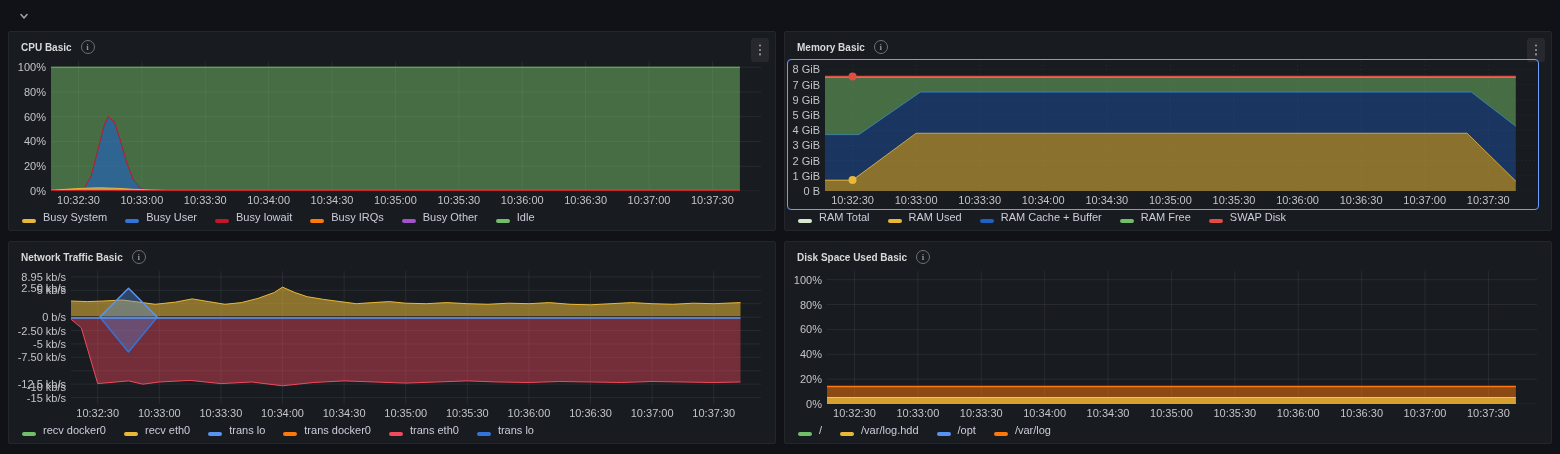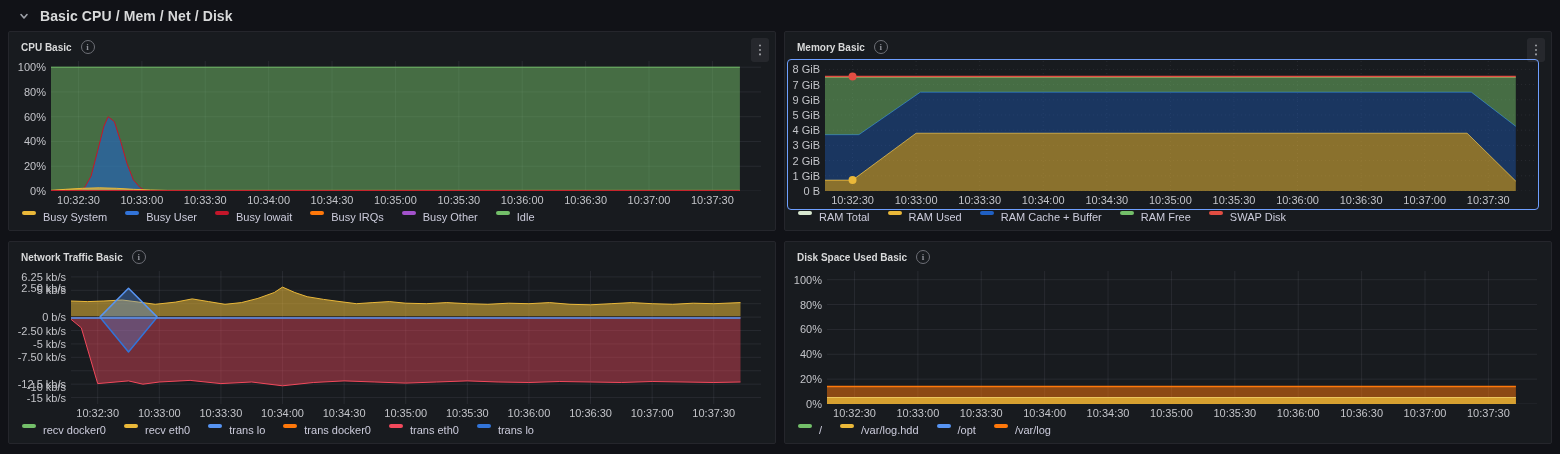--- a/index.html
+++ b/index.html
@@ -37,33 +37,32 @@
   .chart-wrap { flex:1 1 auto; display:flex; flex-direction:column; margin:3px 14px 0 4px; min-height:0; }
   .chart-wrap.focused { outline:1px solid #6e9fff; outline-offset:1px; border-radius:2px; }
   .chart-main { flex:1 1 auto; display:flex; min-height:0; }
   .ylabels { position:relative; flex:0 0 auto; }
   .ylabels span { position:absolute; right:5px; font-size:11px; color:#c3c4c9; white-space:nowrap; }
   .plot { flex:1 1 auto; position:relative; min-width:0; }
   .plot svg { position:absolute; inset:0; display:block; }
   .xlabels { height:17px; flex:0 0 17px; position:relative; }
   .xlabels span { position:absolute; top:3px; transform:translateX(-50%); font-size:11px; color:#c3c4c9; white-space:nowrap; }
   .legend { height:22px; flex:0 0 22px; display:flex; align-items:center; gap:18px; padding:0 8px 5px 13px; overflow:hidden; }
-  .legend-item { display:flex; align-items:flex-start; gap:7px; font-size:11px; color:#ccccdc; cursor:pointer; white-space:nowrap; }
+  .legend-item { display:flex; align-items:flex-end; gap:7px; font-size:11px; color:#ccccdc; cursor:pointer; white-space:nowrap; }
   .swatch { width:14px; height:4px; border-radius:2px; flex:0 0 14px; }
 </style>
 </head>
 <body>
 
 <header class="row-header">
   <span class="row-chevron">
     <svg width="12" height="12" viewBox="0 0 12 12" fill="none">
         <path d="M3 4.5 L6 8 L9 4.5" stroke="#9da0a8" stroke-width="1.6" stroke-linecap="round" stroke-linejoin="round"></path>
       </svg>
   </span>
-  <span class="row-title">Basic CPU / Mem / Net / Disk</span>
 </header>
 
 <main class="panels">
 
   <section class="panel">
     <div class="panel-header">
       <span class="panel-title">CPU Basic</span>
       <span class="info-icon">i</span>
     </div>
     <span class="kebab">⋮</span>
@@ -240,21 +239,21 @@
   </section>
 
   <section class="panel">
     <div class="panel-header">
       <span class="panel-title">Network Traffic Basic</span>
       <span class="info-icon">i</span>
     </div>
     <div class="chart-wrap">
       <div class="chart-main">
           <div class="ylabels" style="width: 58px;">
-            <span style="top: -0.100806px;">6.25 kb/s</span>
+            <span style="top: -0.100806px;">8.95 kb/s</span>
             <span style="top: 13.3065px;">5 kb/s</span>
             <span style="top: 11px;">2.50 kb/s</span>
             <span style="top: 40px; text-align: right;">0 b/s</span>
             <span style="top: 53.5282px;">-2.50 kb/s</span>
             <span style="top: 66.9355px;">-5 kb/s</span>
             <span style="top: 80.3427px;">-7.50 kb/s</span>
             <span style="top: 110px;">-10 kb/s</span>
             <span style="top: 107.157px;">-12.5 kb/s</span>
             <span style="top: 120.565px;">-15 kb/s</span>
           </div>

